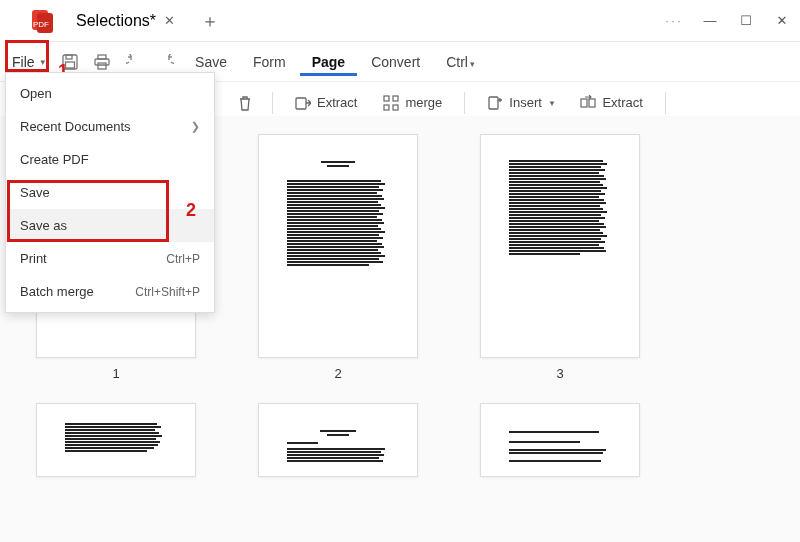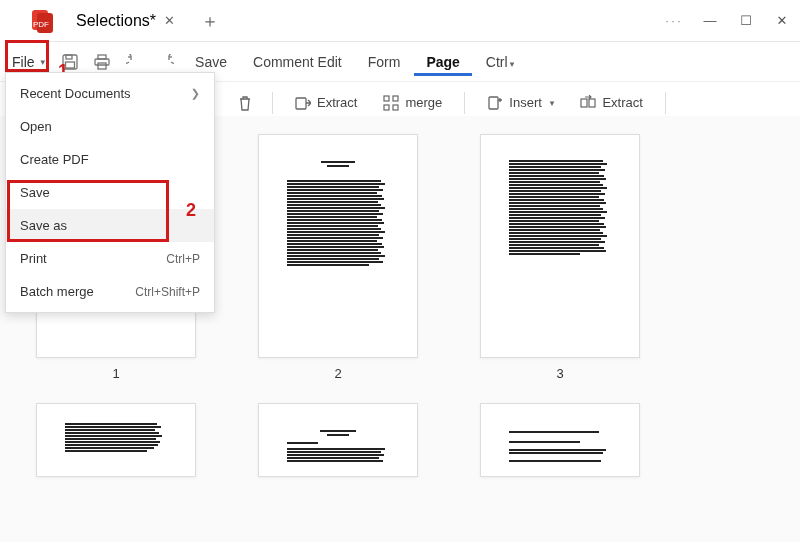--- a/index.html
+++ b/index.html
@@ -102,23 +102,23 @@
         <path d="M2 3 L5 3 L5 6" fill="none" stroke="#888" stroke-width="1.5"></path>
       </svg>
   </div>
   <div class="icon-btn">
     <svg width="16" height="16" viewBox="0 0 16 16">
         <path d="M11 3 A6 6 0 1 1 13 8" fill="none" stroke="#888" stroke-width="1.5"></path>
         <path d="M14 3 L11 3 L11 6" fill="none" stroke="#888" stroke-width="1.5"></path>
       </svg>
   </div>
   <div class="menuitem">Save</div>
-  <div class="menuitem">Comment Edit</div>
   <div class="menuitem">Form</div>
   <div class="menuitem active">Page</div>
+  <div class="menuitem">Convert</div>
   <div class="menuitem"><span>Ctrl</span><span class="chev">▾</span></div>
 </div>
 
 <div class="toolbar">
   <div style="width:216px"></div>
   <div class="icon-btn">
     <svg width="16" height="16" viewBox="0 0 16 16">
         <path d="M3 4 H13 M6 4 V2 H10 V4 M4 4 L5 15 H11 L12 4" fill="none" stroke="#666" stroke-width="1.3"></path>
       </svg>
   </div>
@@ -297,26 +297,26 @@
           <div class="tline" style="width:92%"></div>
         <div style="height:4px"></div>
         <div class="tline" style="width:90%"></div>
       </div>
     </div>
   </div>
 </div>
 
 <div class="file-menu">
   <div class="fm-item">
+      <span>Open</span>
+    </div>
+  <div class="fm-item">
     <span>Recent Documents</span>
     <span class="fm-chev">❯</span>
   </div>
-  <div class="fm-item">
-      <span>Open</span>
-    </div>
   <div class="fm-item">
       <span>Create PDF</span>
     </div>
   <div class="fm-item">
       <span>Save</span>
     </div>
   <div class="fm-item hover">
       <span>Save as</span>
     </div>
   <div class="fm-item">

